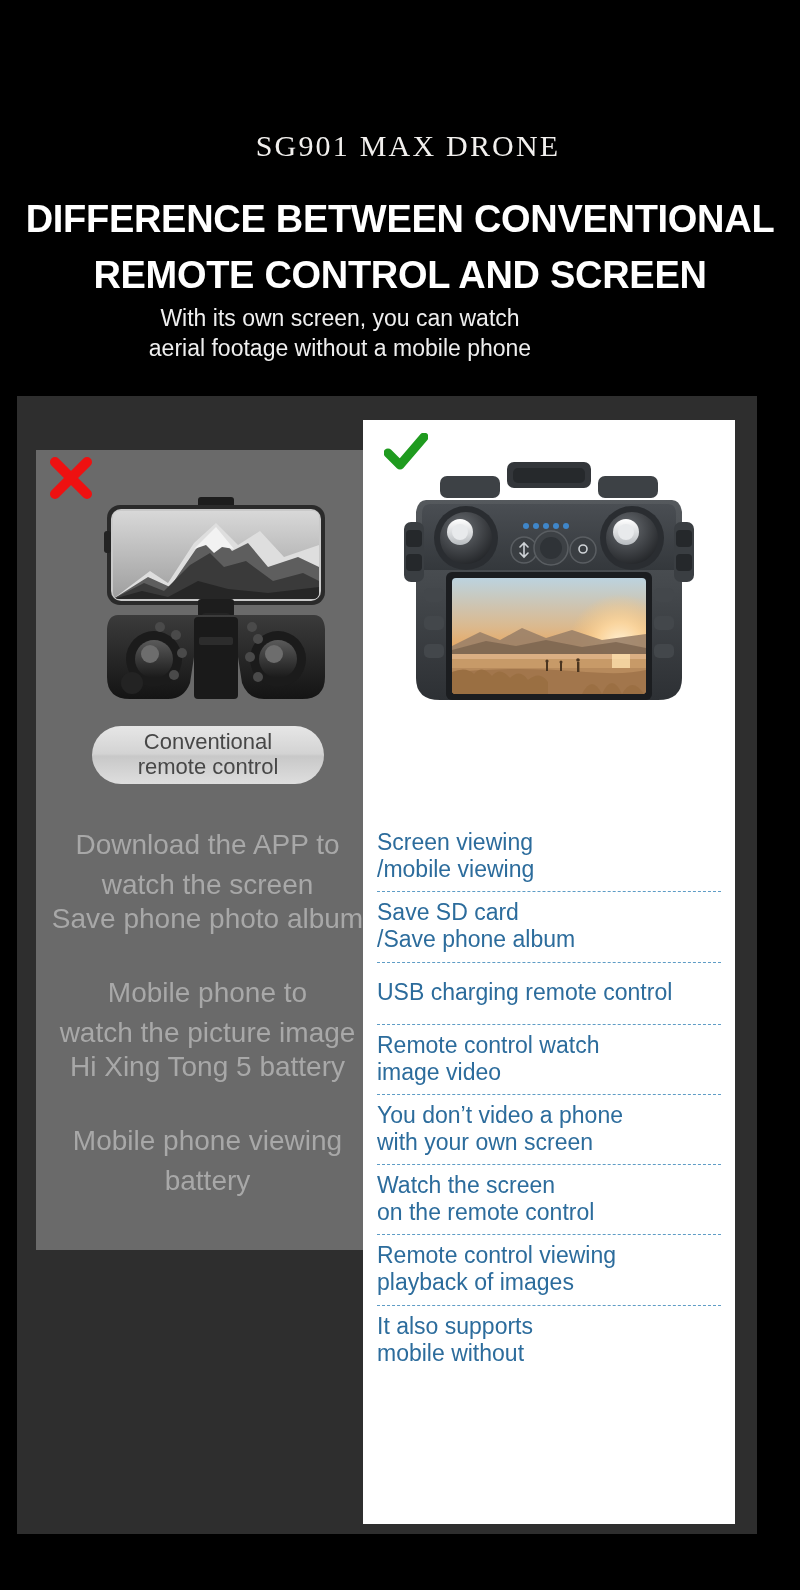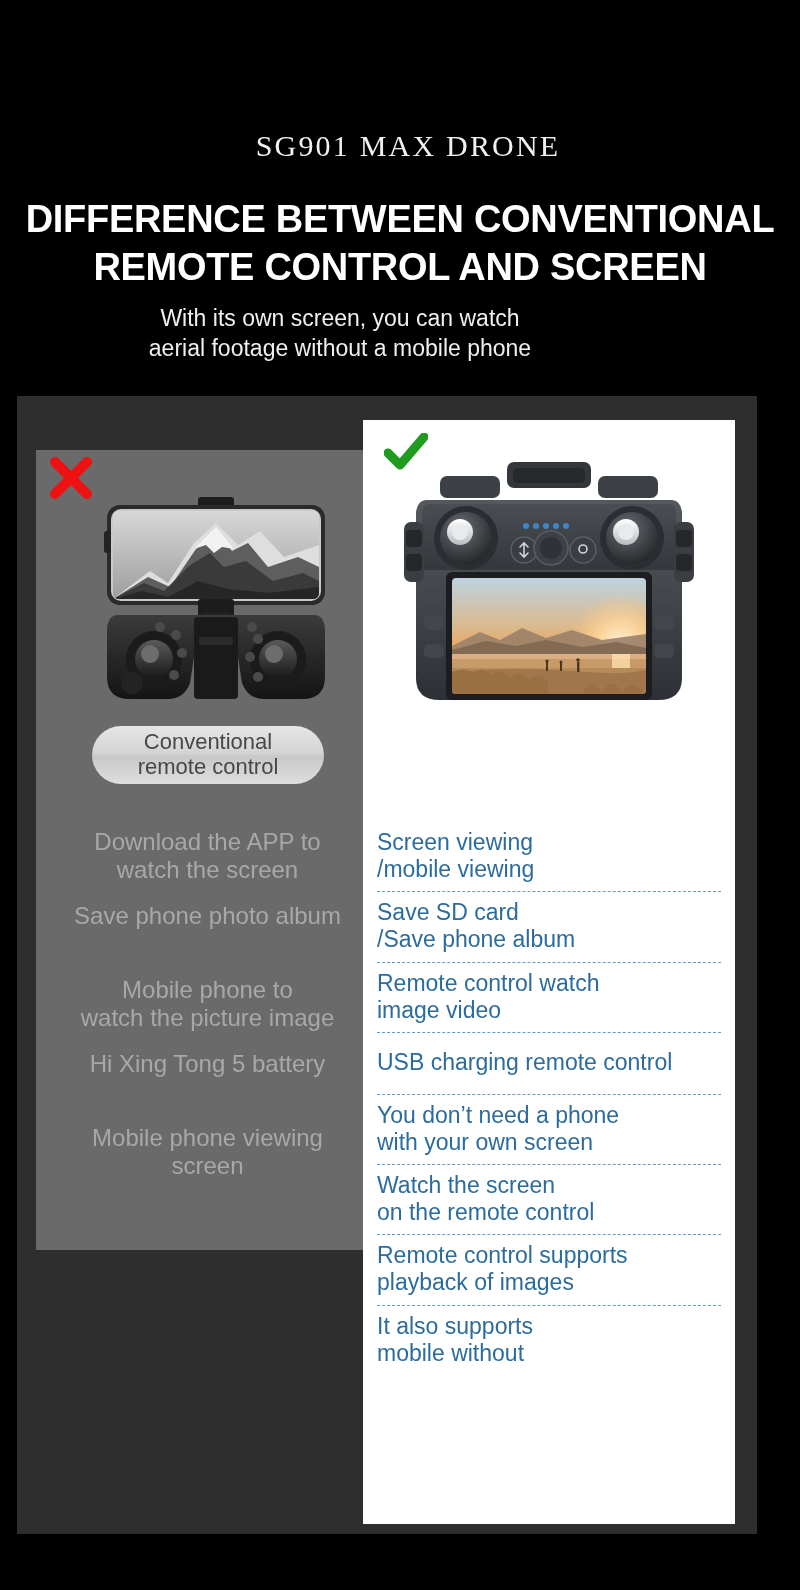--- a/index.html
+++ b/index.html
@@ -38,21 +38,21 @@
     left: 0;
     width: 800px;
     text-align: center;
     font-family: "Liberation Sans", sans-serif;
     font-size: 38px;
     font-weight: 700;
     color: #ffffff;
     line-height: 1.0;
     letter-spacing: -0.3px;
   }
-  .headline .line2 { display: block; margin-top: 10px; }
+  .headline .line2 { display: block; margin-top: 18px; }
 
   .subhead {
     position: absolute;
     top: 303px;
     left: 0;
     width: 680px;
     text-align: center;
     font-size: 23px;
     font-weight: 400;
     color: #efefef;
@@ -134,28 +134,29 @@
   
   .list-left {
     position: absolute;
     left: 40px;
     top: 828px;
     width: 335px;
     z-index: 4;
   }
   .list-left .item {
     color: #a8a8a8;
-    font-size: 24px;
+    font-size: 28px;
     line-height: 1.18;
     text-align: center;
     height: 74px;
     display: flex;
     flex-direction: column;
     align-items: center;
     justify-content: flex-start;
+    gap: 7px;
   }
   .list-left .item span { display: block; }
 
   
   .card-right {
     position: absolute;
     left: 363px;
     top: 420px;
     width: 372px;
     height: 1104px;
@@ -313,21 +314,21 @@
   <div class="item">
     <span>Mobile phone to</span>
     <span>watch the picture image</span>
   </div>
   <div class="item">
     <span>Hi Xing Tong 5 battery</span>
 
   </div>
   <div class="item">
     <span>Mobile phone viewing</span>
-    <span>screen</span>
+    <span>battery</span>
   </div>
 </div>
 
 <div class="card-right"></div>
 
 <div class="check-mark">
   <svg viewBox="0 0 44 40" width="44" height="40" aria-hidden="true">
     <path d="M4 20 L16 32 L40 4" fill="none" stroke="#1f9b1f" stroke-width="9" stroke-linecap="round" stroke-linejoin="round"></path>
   </svg>
 </div>
@@ -458,36 +459,36 @@
 <div class="list-right">
   <div class="row">
     <span>Screen viewing</span>
     <span>/mobile viewing</span>
   </div>
   <div class="row">
     <span>Save SD card</span>
     <span>/Save phone album</span>
   </div>
   <div class="row">
+    <span>USB charging remote control</span>
+
+  </div>
+  <div class="row">
     <span>Remote control watch</span>
     <span>image video</span>
   </div>
   <div class="row">
-    <span>USB charging remote control</span>
-
-  </div>
-  <div class="row">
-    <span>You don’t need a phone</span>
+    <span>You don’t video a phone</span>
     <span>with your own screen</span>
   </div>
   <div class="row">
     <span>Watch the screen</span>
     <span>on the remote control</span>
   </div>
   <div class="row">
-    <span>Remote control supports</span>
+    <span>Remote control viewing</span>
     <span>playback of images</span>
   </div>
   <div class="row">
     <span>It also supports</span>
     <span>mobile without</span>
   </div>
 </div>
 
 </body></html>

